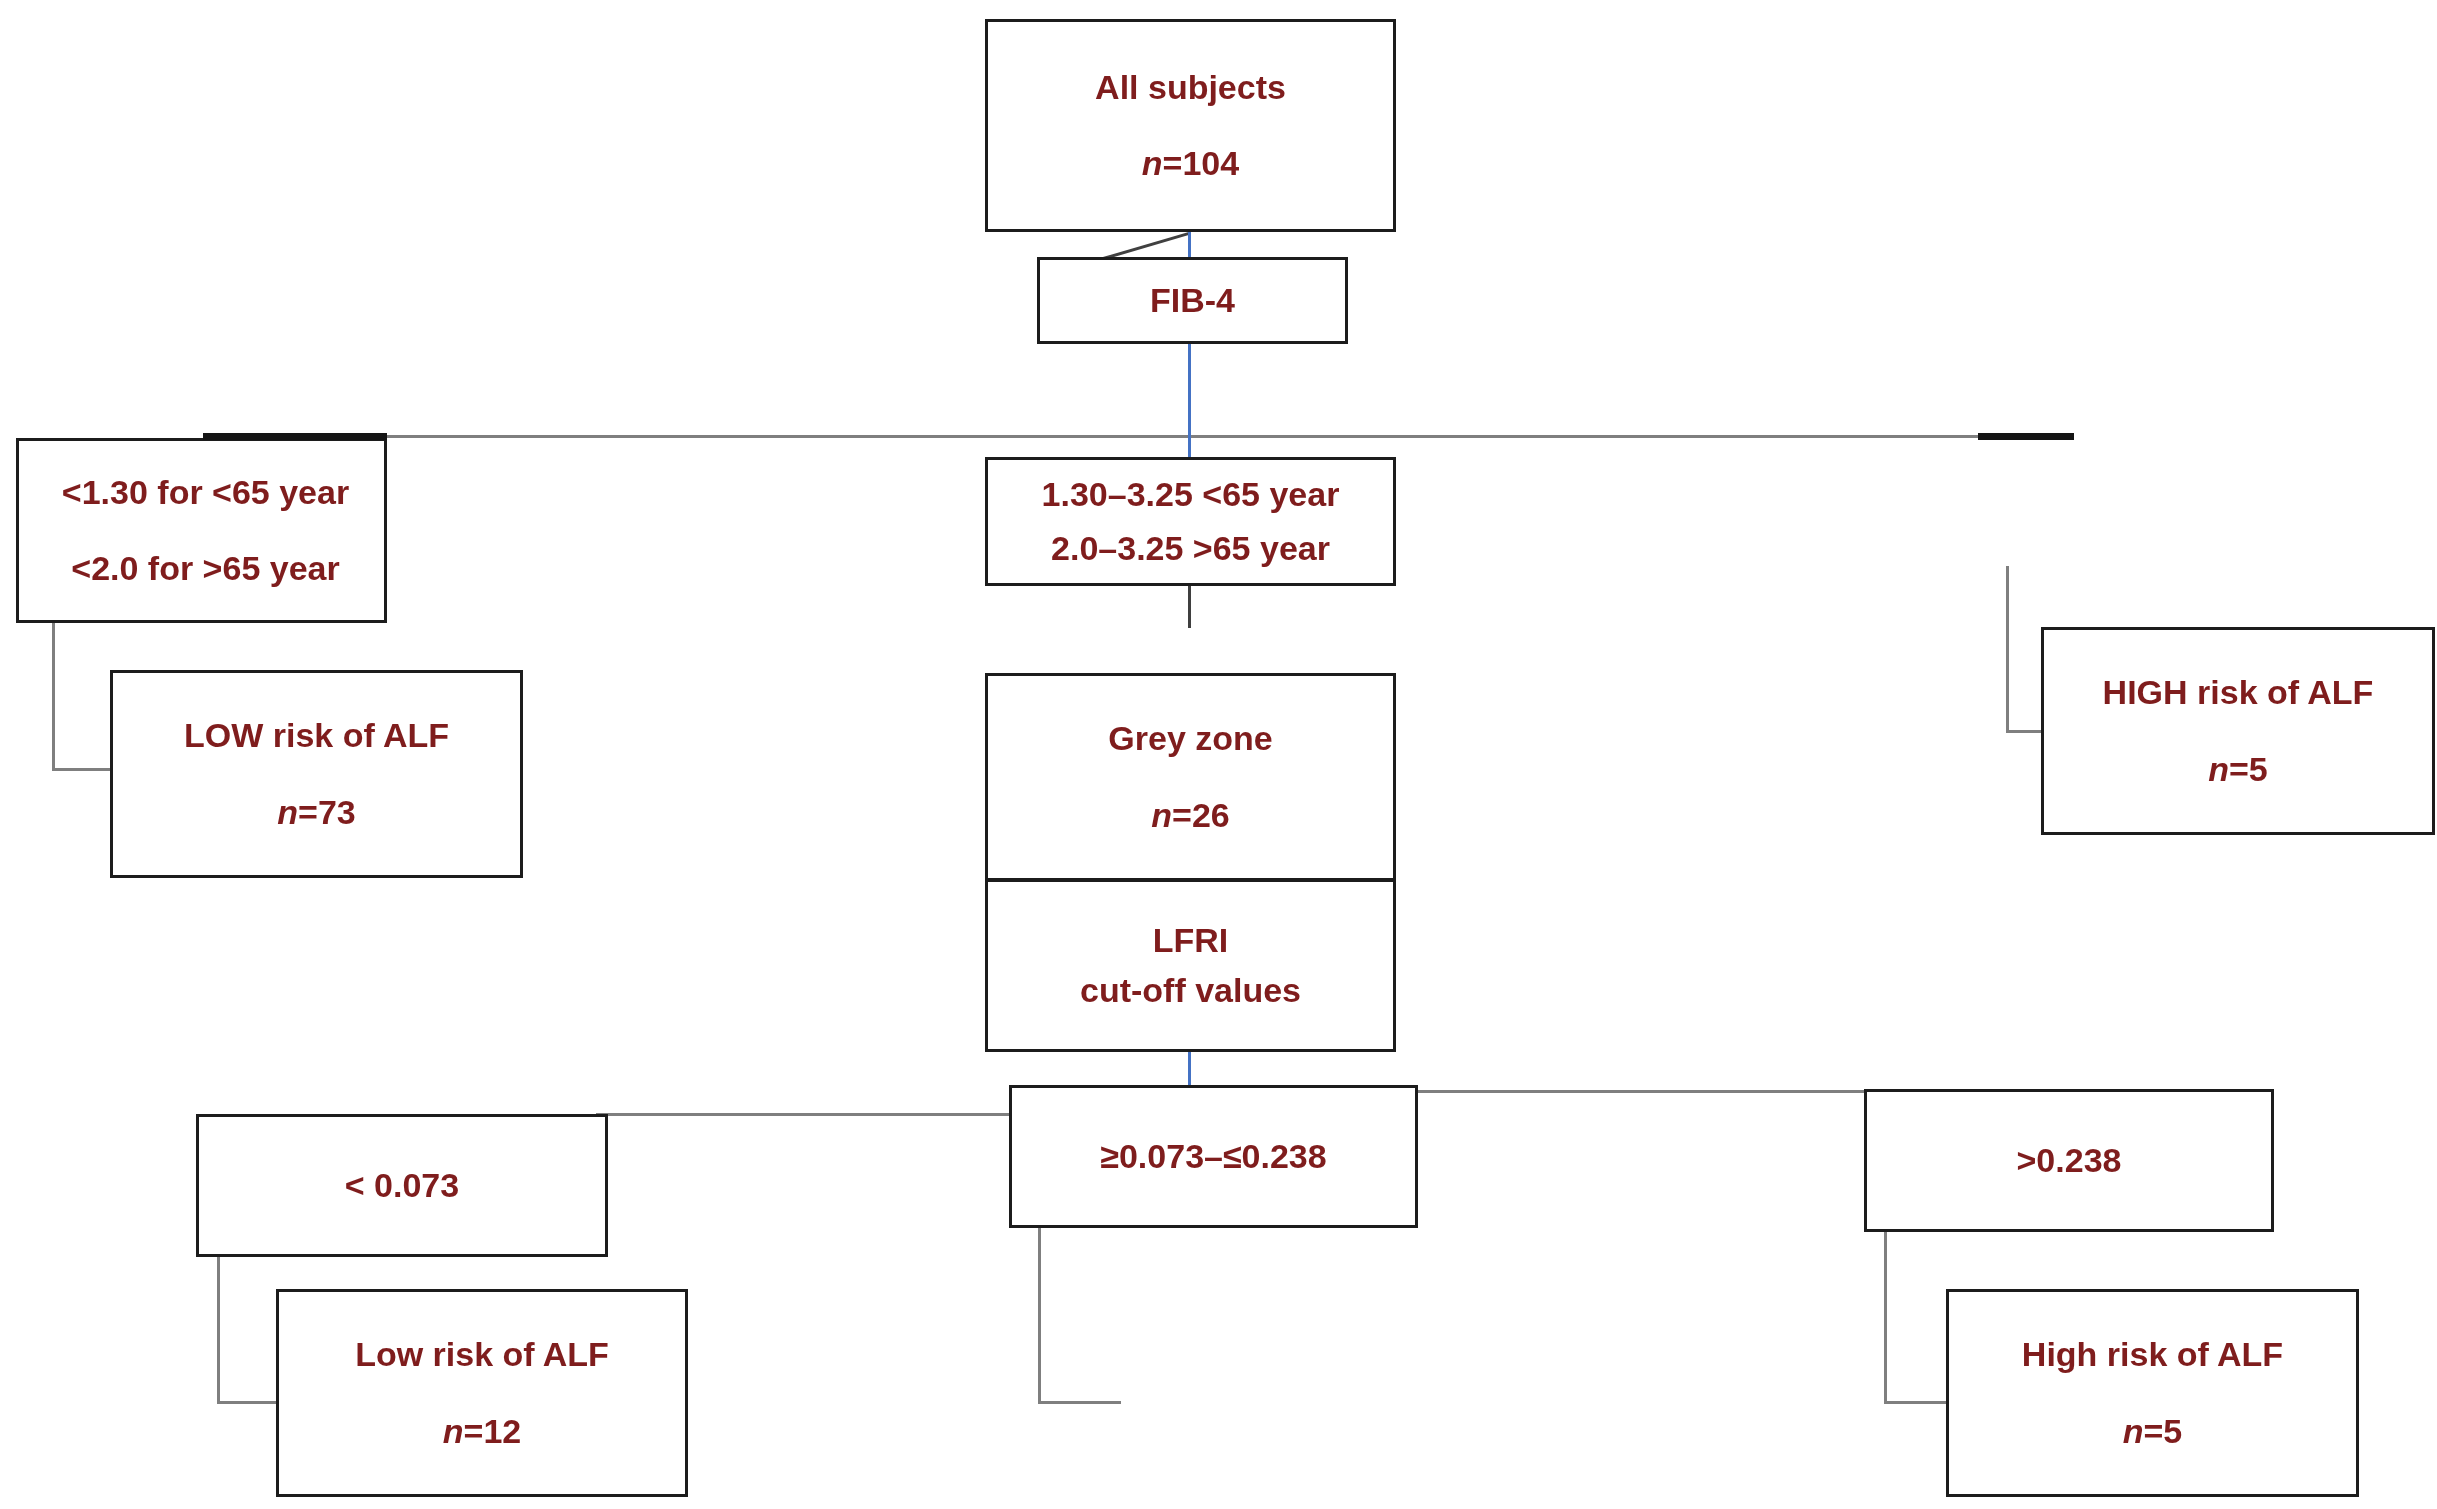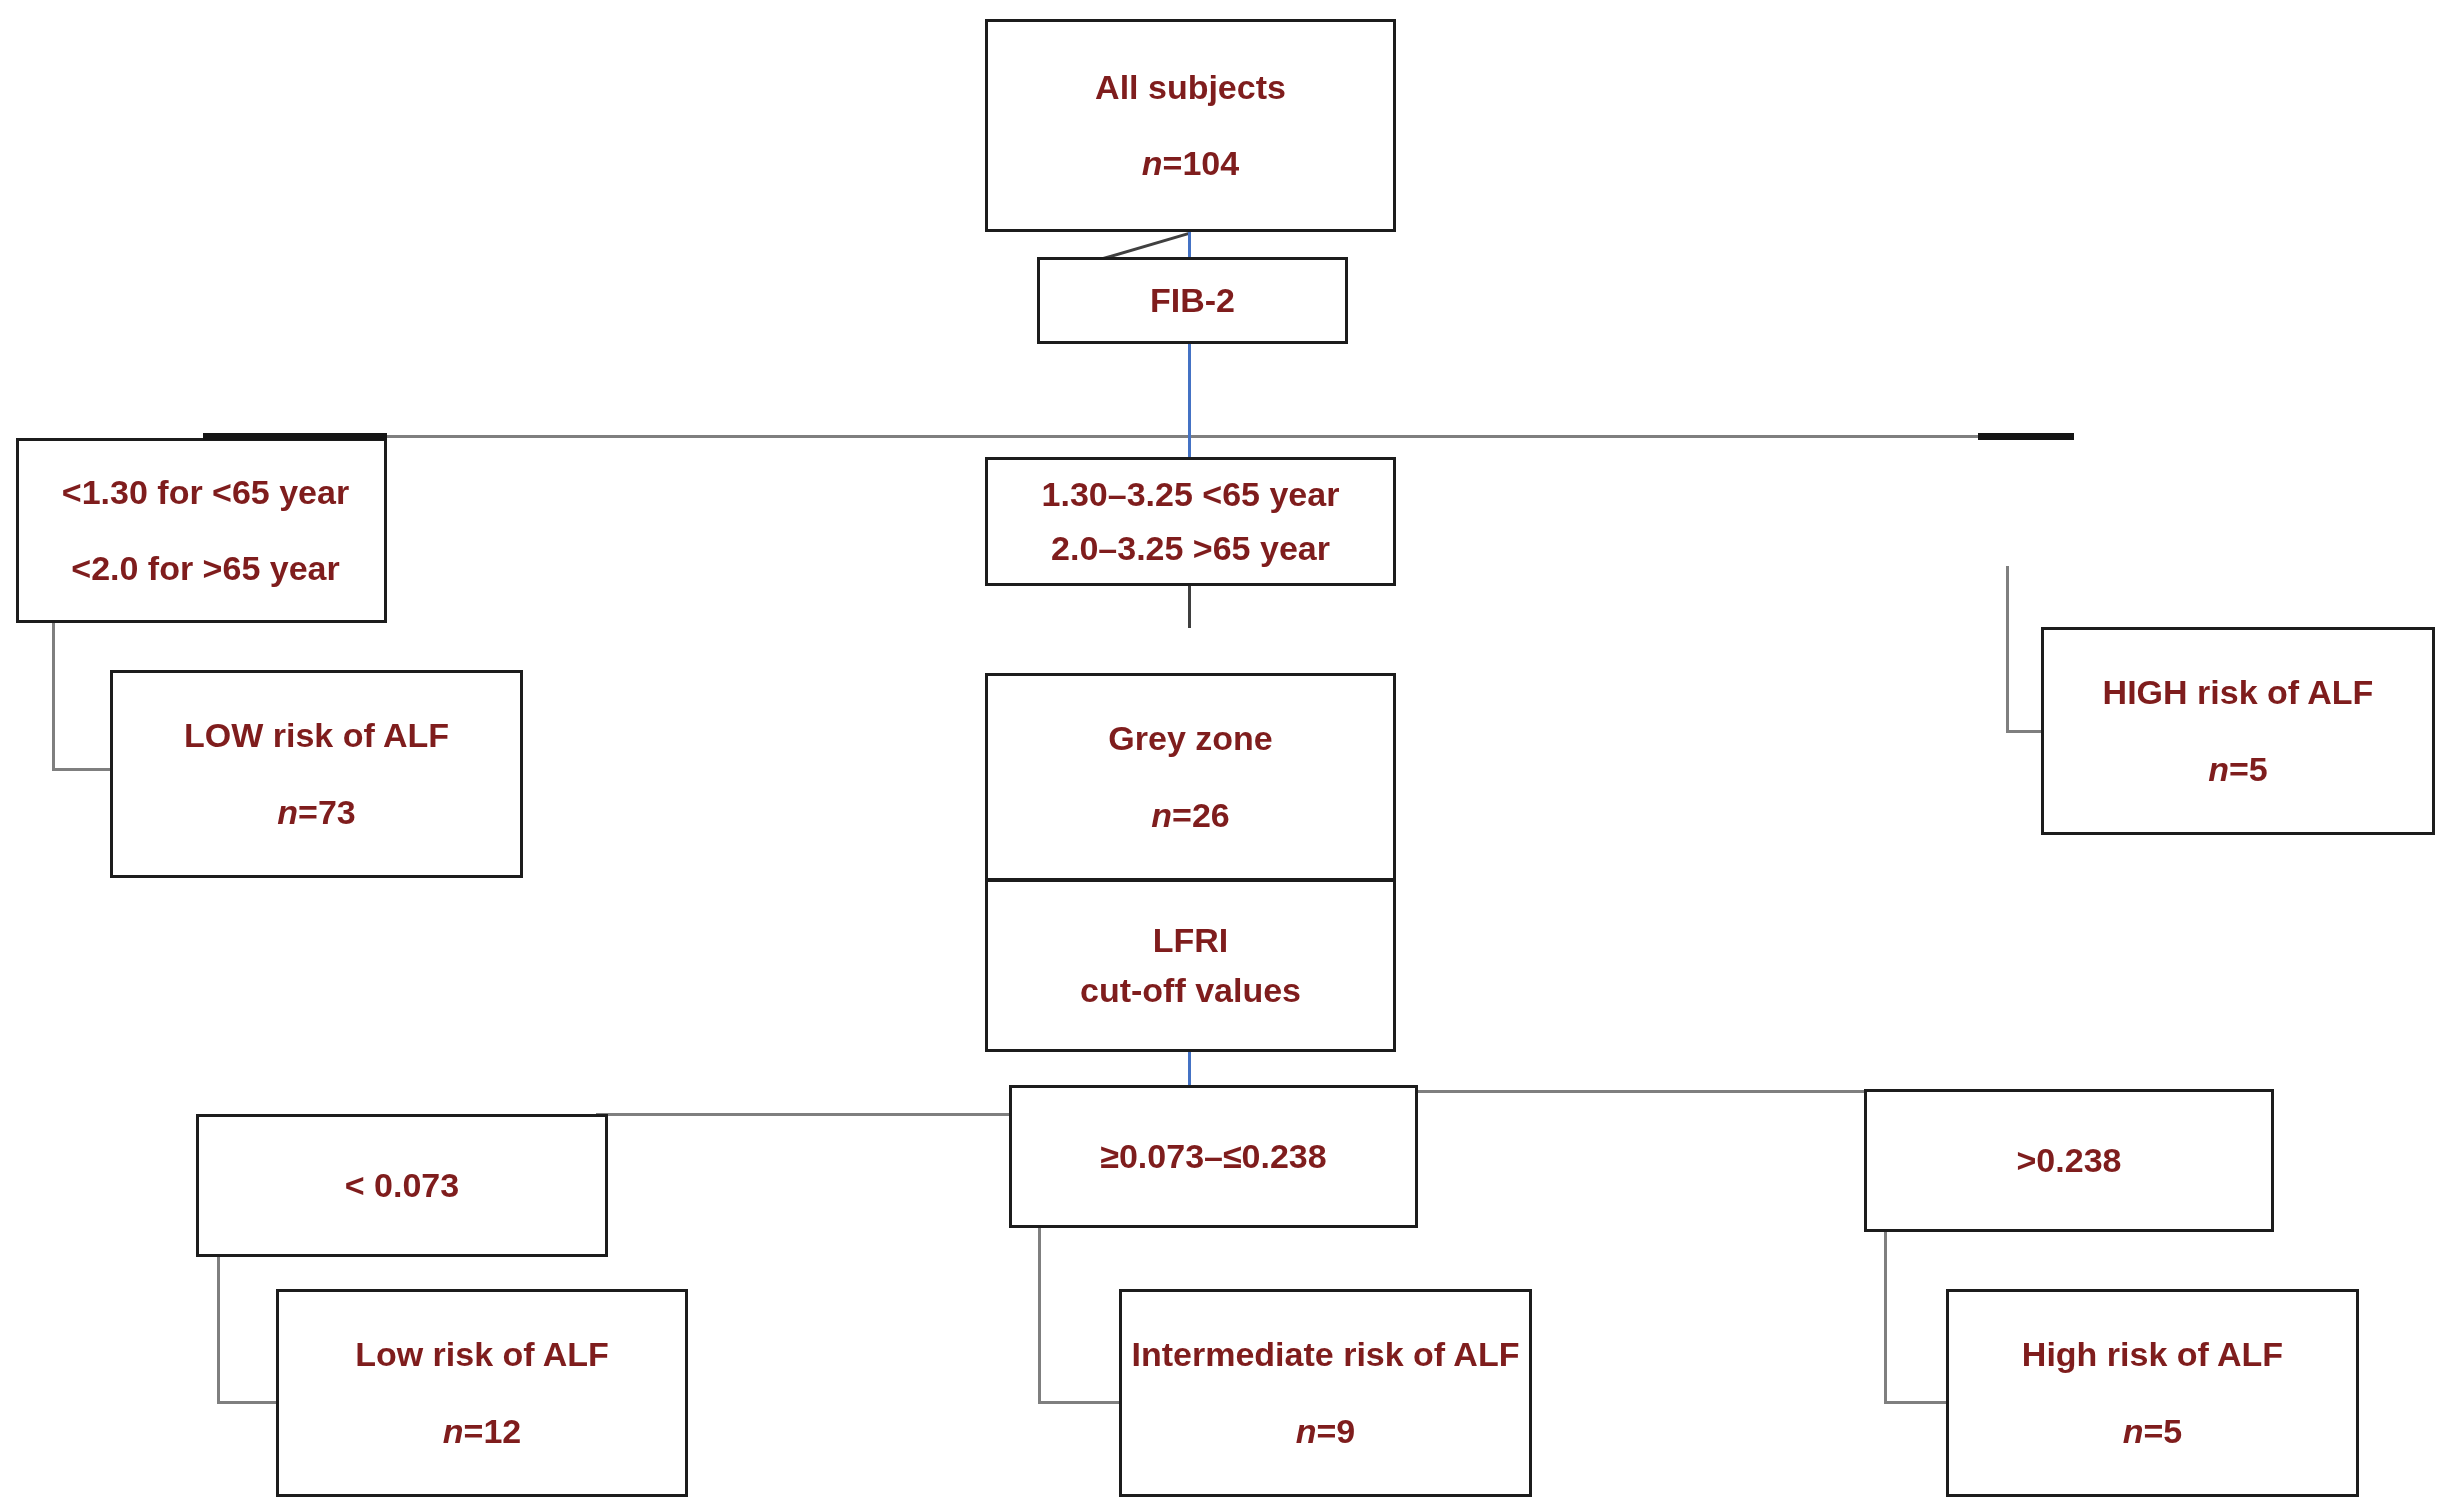--- a/index.html
+++ b/index.html
@@ -72,21 +72,21 @@
 
   <div class="seg" style="left:1884px;top:1231px;width:3px;height:173px;"></div>
   <div class="seg" style="left:1884px;top:1401px;width:65px;height:3px;"></div>
 
   <div class="node" style="left:985px;top:19px;width:411px;height:213px;border-width:3.8px;">
     <div class="line">All subjects</div>
     <div class="line"><span class="nit">n</span><span>=104</span></div>
   </div>
 
   <div class="node" style="left:1037px;top:257px;width:311px;height:87px;">
-    <div class="line">FIB-2</div>
+    <div class="line">FIB-4</div>
   </div>
 
   <div class="node" style="left:16px;top:438px;width:371px;height:185px;padding-left:8px;">
     <div class="line">&lt;1.30 for &lt;65 year</div>
     <div class="line">&lt;2.0 for &gt;65 year</div>
   </div>
 
   <div class="node" style="left:985px;top:457px;width:411px;height:129px;gap:16.6px;">
     <div class="line">1.30–3.25 &lt;65 year</div>
     <div class="line">2.0–3.25 &gt;65 year</div>
@@ -123,24 +123,20 @@
 
   <div class="node" style="left:1864px;top:1089px;width:410px;height:143px;">
     <div class="line">&gt;0.238</div>
   </div>
 
   <div class="node" style="left:276px;top:1289px;width:412px;height:208px;">
     <div class="line">Low risk of ALF</div>
     <div class="line"><span class="nit">n</span><span>=12</span></div>
   </div>
 
-  <div class="node" style="left:1119px;top:1289px;width:413px;height:208px;">
-    <div class="line">Intermediate risk of ALF</div>
-    <div class="line"><span class="nit">n</span><span>=9</span></div>
-  </div>
 
   <div class="node" style="left:1946px;top:1289px;width:413px;height:208px;">
     <div class="line">High risk of ALF</div>
     <div class="line"><span class="nit">n</span><span>=5</span></div>
   </div>
 
 </div>
 
 
 </body></html>

